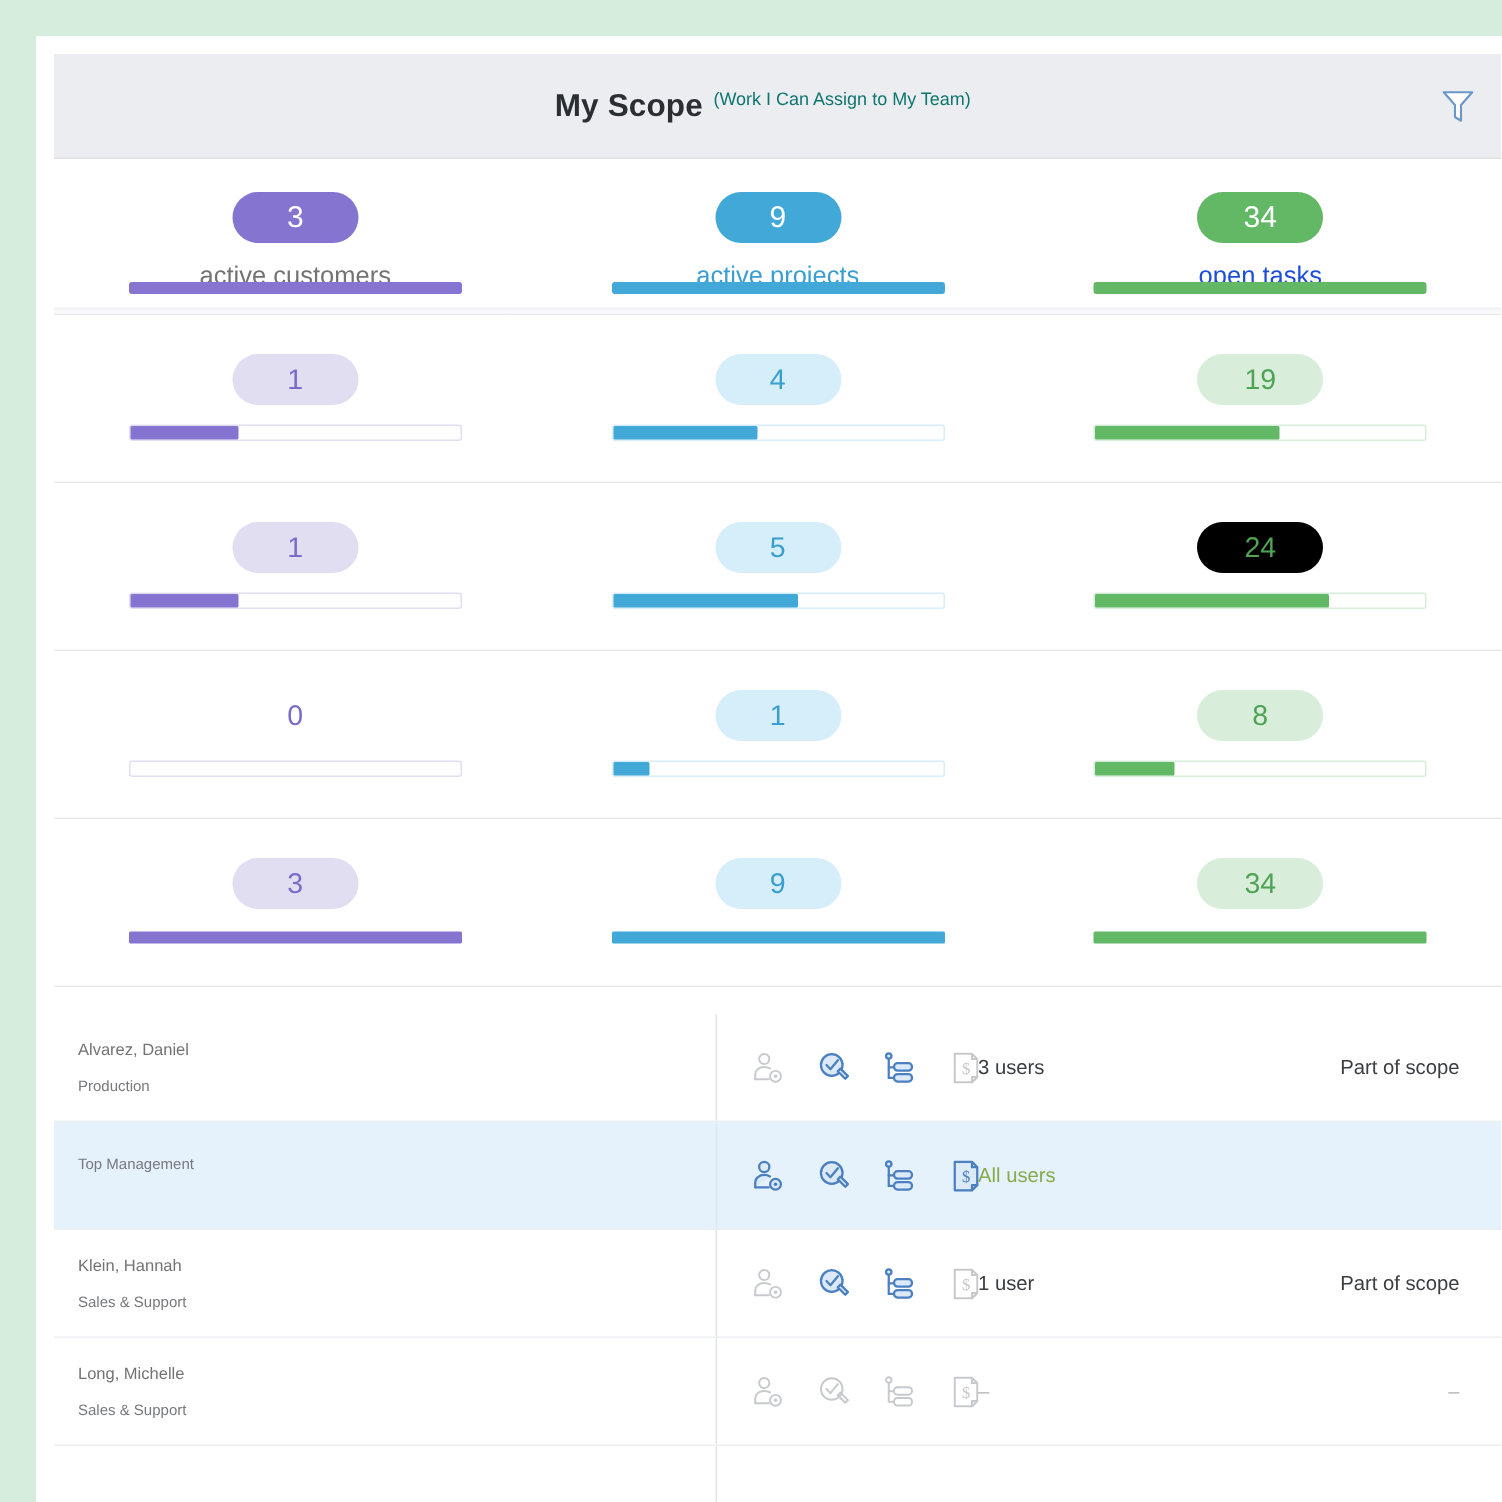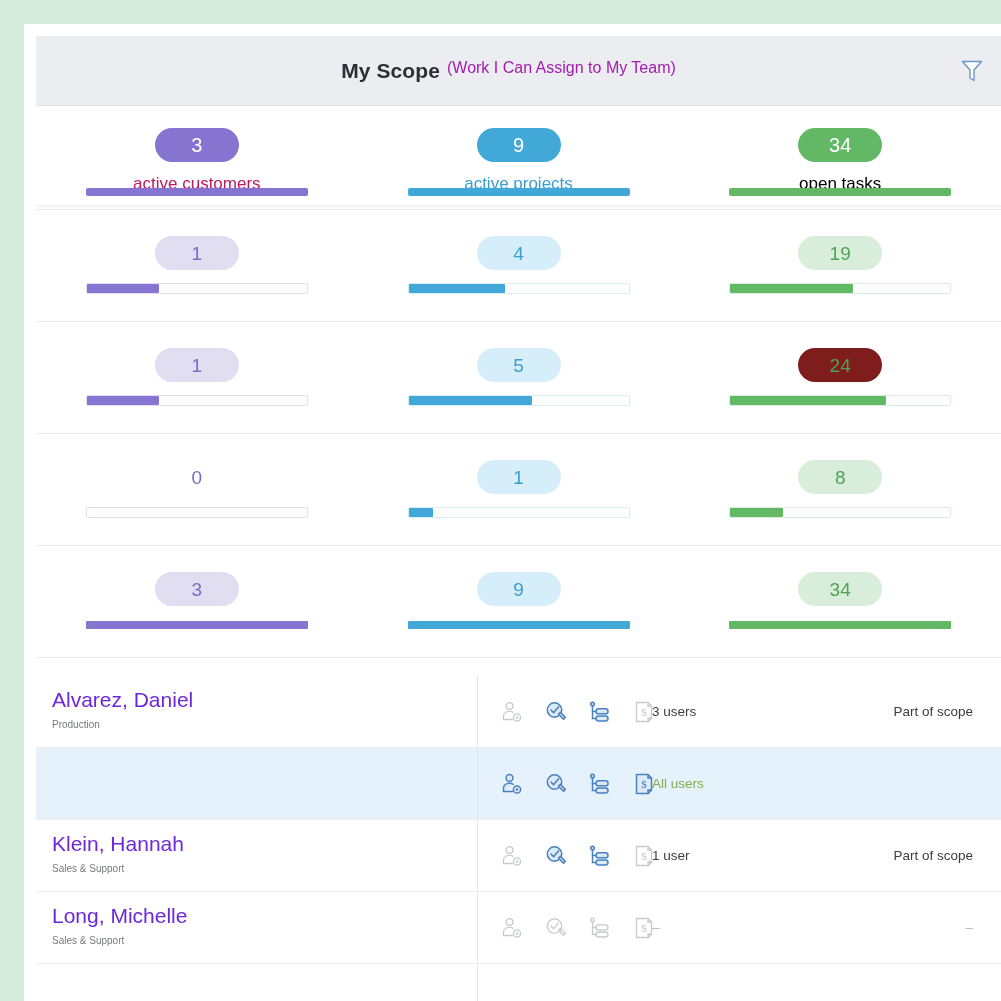--- a/index.html
+++ b/index.html
@@ -57,23 +57,23 @@
   }
 
   .header-title {
     font-size: 21px;
     font-weight: bold;
     color: #2b2f33;
     letter-spacing: .1px;
   }
 
   .header-subtitle {
-    font-size: 16px;
+    font-size: 12px;
     font-weight: normal;
-    color: #a21caf;
+    color: #0f766e;
   }
 
   .filter-btn {
     position: absolute;
     right: 12px;
     top: 50%;
     transform: translateY(-50%);
     width: 34px;
     height: 34px;
     display: flex;
@@ -185,22 +185,22 @@
     border-bottom: 1px solid #eceef0;
   }
   .user-row.selected { background: #e6f2fb; }
 
   .col-name {
     width: 442px;
     padding: 14px 0 0 16px;
     border-right: 1px solid #e4e7ea;
   }
   .user-name {
-    font-size: 21px;
-    color: #6d28d9;
+    font-size: 11px;
+    color: #737373;
     line-height: 20px;
   }
   .user-dept {
     font-size: 10px;
     color: #77797d;
     margin-top: 6px;
     line-height: 17px;
   }
 
   .col-icons {
@@ -257,35 +257,35 @@
           <path d="M2.5 3.5 L21.5 3.5 L14 12 L14 22.5 L10 20 L10 12 Z" fill="#ffffff" stroke="#6b96c8" stroke-width="1.4" stroke-linejoin="round"></path>
         </svg>
       </div>
     </div>
 
     <div class="kpi-grid">
 
       <div class="kpi-row header-row">
         <div class="kpi-cell">
           <div class="pill" id="sum-pill-0" style="background: rgb(133, 117, 208);">3</div>
-          <div class="kpi-label" id="sum-label-0" style="color: #be185d;">active customers</div>
+          <div class="kpi-label" id="sum-label-0" style="color: #737373;">active customers</div>
           <div class="bar-track">
             <div class="bar-fill" id="sum-fill-0" style="width: 100%; background: rgb(133, 117, 208);"></div>
           </div>
         </div>
         <div class="kpi-cell">
           <div class="pill" id="sum-pill-1" style="background: rgb(65, 168, 216);">9</div>
           <div class="kpi-label" id="sum-label-1" style="color: rgb(58, 159, 208);">active projects</div>
           <div class="bar-track">
             <div class="bar-fill" id="sum-fill-1" style="width: 100%; background: rgb(65, 168, 216);"></div>
           </div>
         </div>
         <div class="kpi-cell">
           <div class="pill" id="sum-pill-2" style="background: rgb(99, 184, 102);">34</div>
-          <div class="kpi-label" id="sum-label-2" style="color: #000000;">open tasks</div>
+          <div class="kpi-label" id="sum-label-2" style="color: #1d4ed8;">open tasks</div>
           <div class="bar-track">
             <div class="bar-fill" id="sum-fill-2" style="width: 100%; background: rgb(99, 184, 102);"></div>
           </div>
         </div>
       </div>
 
       <div id="kpi-detail-rows">
           <div class="kpi-row data-row">
             <div class="kpi-cell">
               <div class="pill" style="background: rgb(226, 222, 242); color: rgb(123, 107, 201);">1</div>
@@ -313,21 +313,21 @@
                 <div class="bar-fill" style="width: 33%; background: rgb(133, 117, 208);"></div>
               </div>
             </div>
             <div class="kpi-cell">
               <div class="pill" style="background: rgb(213, 238, 250); color: rgb(58, 159, 208);">5</div>
               <div class="bar-track" style="border: 1px solid rgb(213, 238, 250);">
                 <div class="bar-fill" style="width: 56%; background: rgb(65, 168, 216);"></div>
               </div>
             </div>
             <div class="kpi-cell">
-              <div class="pill" style="background: #7f1d1d; color: rgb(79, 163, 85);">24</div>
+              <div class="pill" style="background: #000000; color: rgb(79, 163, 85);">24</div>
               <div class="bar-track" style="border: 1px solid rgb(216, 238, 219);">
                 <div class="bar-fill" style="width: 71%; background: rgb(99, 184, 102);"></div>
               </div>
             </div>
           </div>
           <div class="kpi-row data-row">
             <div class="kpi-cell">
               <div class="pill empty" style="background: transparent; color: rgb(123, 107, 201);">0</div>
               <div class="bar-track" style="border: 1px solid rgb(226, 222, 242);">
                 <div class="bar-fill" style="width: 0%; background: rgb(133, 117, 208);"></div>
@@ -410,20 +410,21 @@
     <path d="M19.5 18 l-3.5 3.5 v-3.5 z" fill="#ffffff" stroke="#c6c9cd" stroke-width="1.3" stroke-linejoin="round"></path>
     <text x="12" y="16" font-size="11" font-family="Liberation Serif, serif" text-anchor="middle" fill="#c6c9cd">$</text>
   </svg>
             </div>
           </div>
           <div class="col-users">3 users</div>
           <div class="col-scope">Part of scope</div>
         </div>
         <div class="user-row selected">
           <div class="col-name">
+            <div class="user-dept">Top Management</div>
           </div>
           <div class="col-icons">
             <div class="icon-cell">
               <svg width="24" height="24" viewBox="0 0 24 24">
       <circle cx="9.5" cy="6" r="3.4" fill="#dceaf7" stroke="#4a7fc1" stroke-width="1.5"></circle>
       <path d="M3.5 19.5 v-3.2 c0-3 2.7-5 6-5 c1.4 0 2.7.35 3.8 1" fill="#dceaf7" stroke="#4a7fc1" stroke-width="1.5" stroke-linecap="round"></path>
       <path d="M3.5 19.5 h9" stroke="#4a7fc1" stroke-width="1.5" stroke-linecap="round"></path>
       <circle cx="17" cy="17.5" r="3.6" fill="#dceaf7" stroke="#4a7fc1" stroke-width="1.5"></circle>
       <circle cx="17" cy="17.5" r="1.2" fill="#4a7fc1"></circle>
     </svg>

